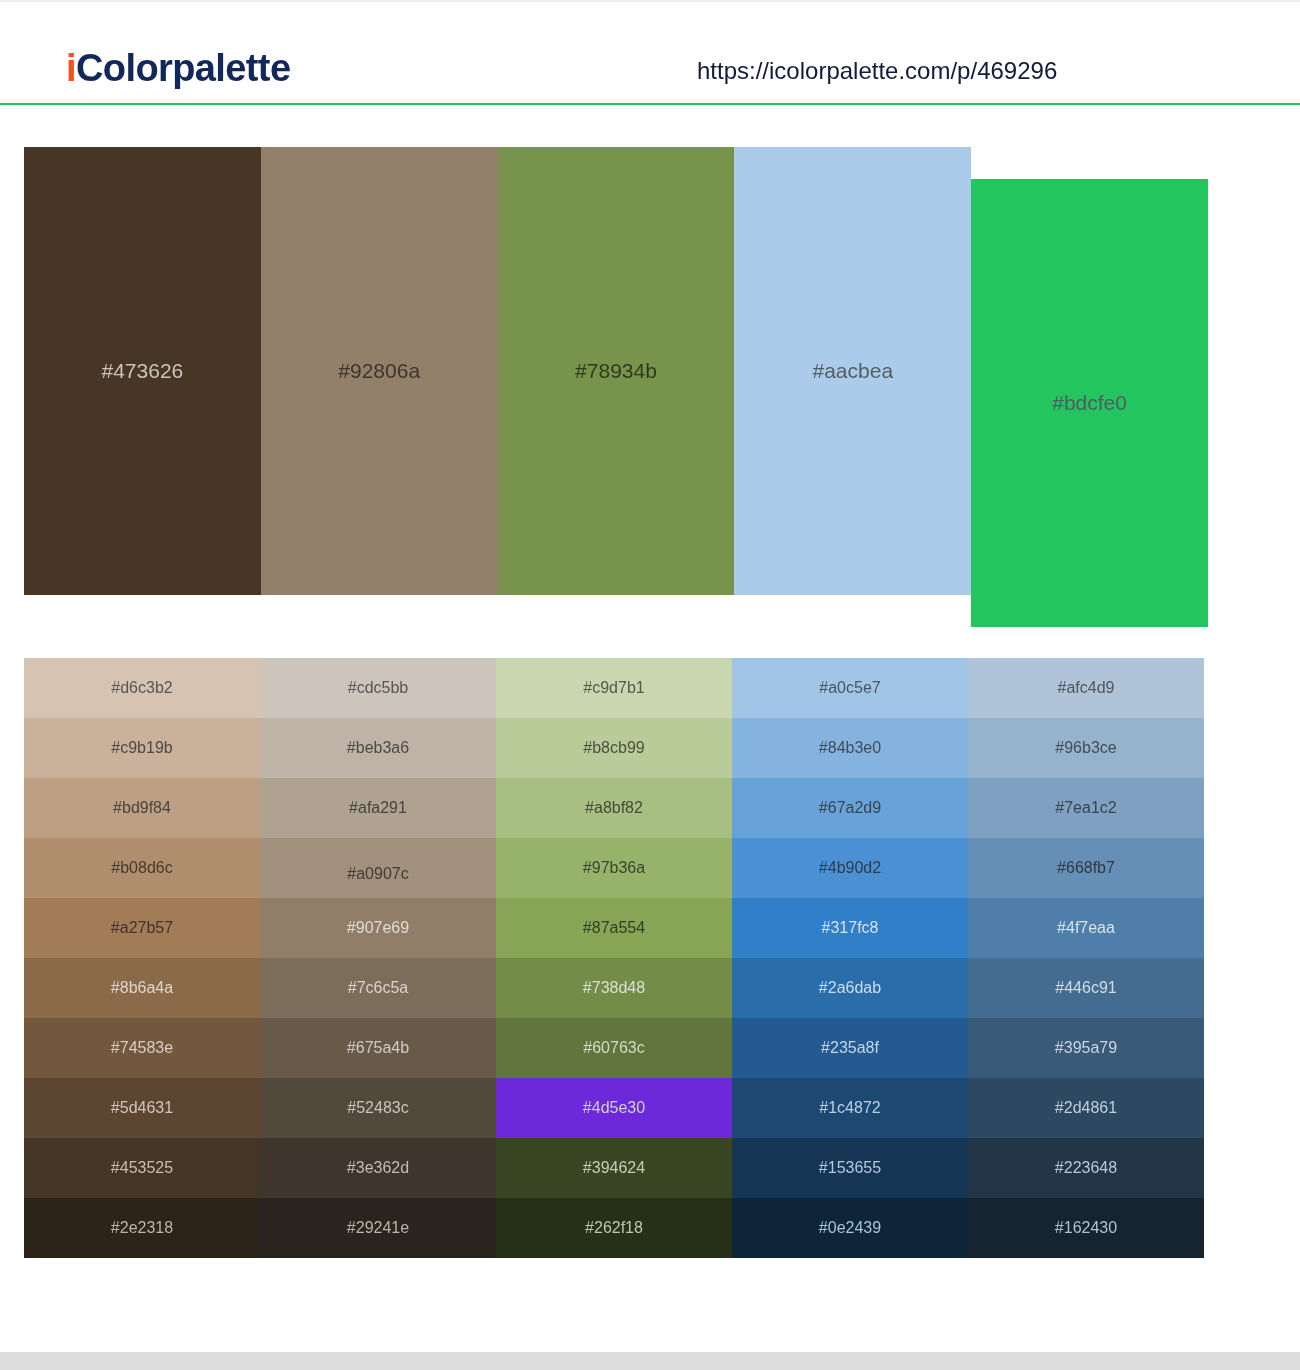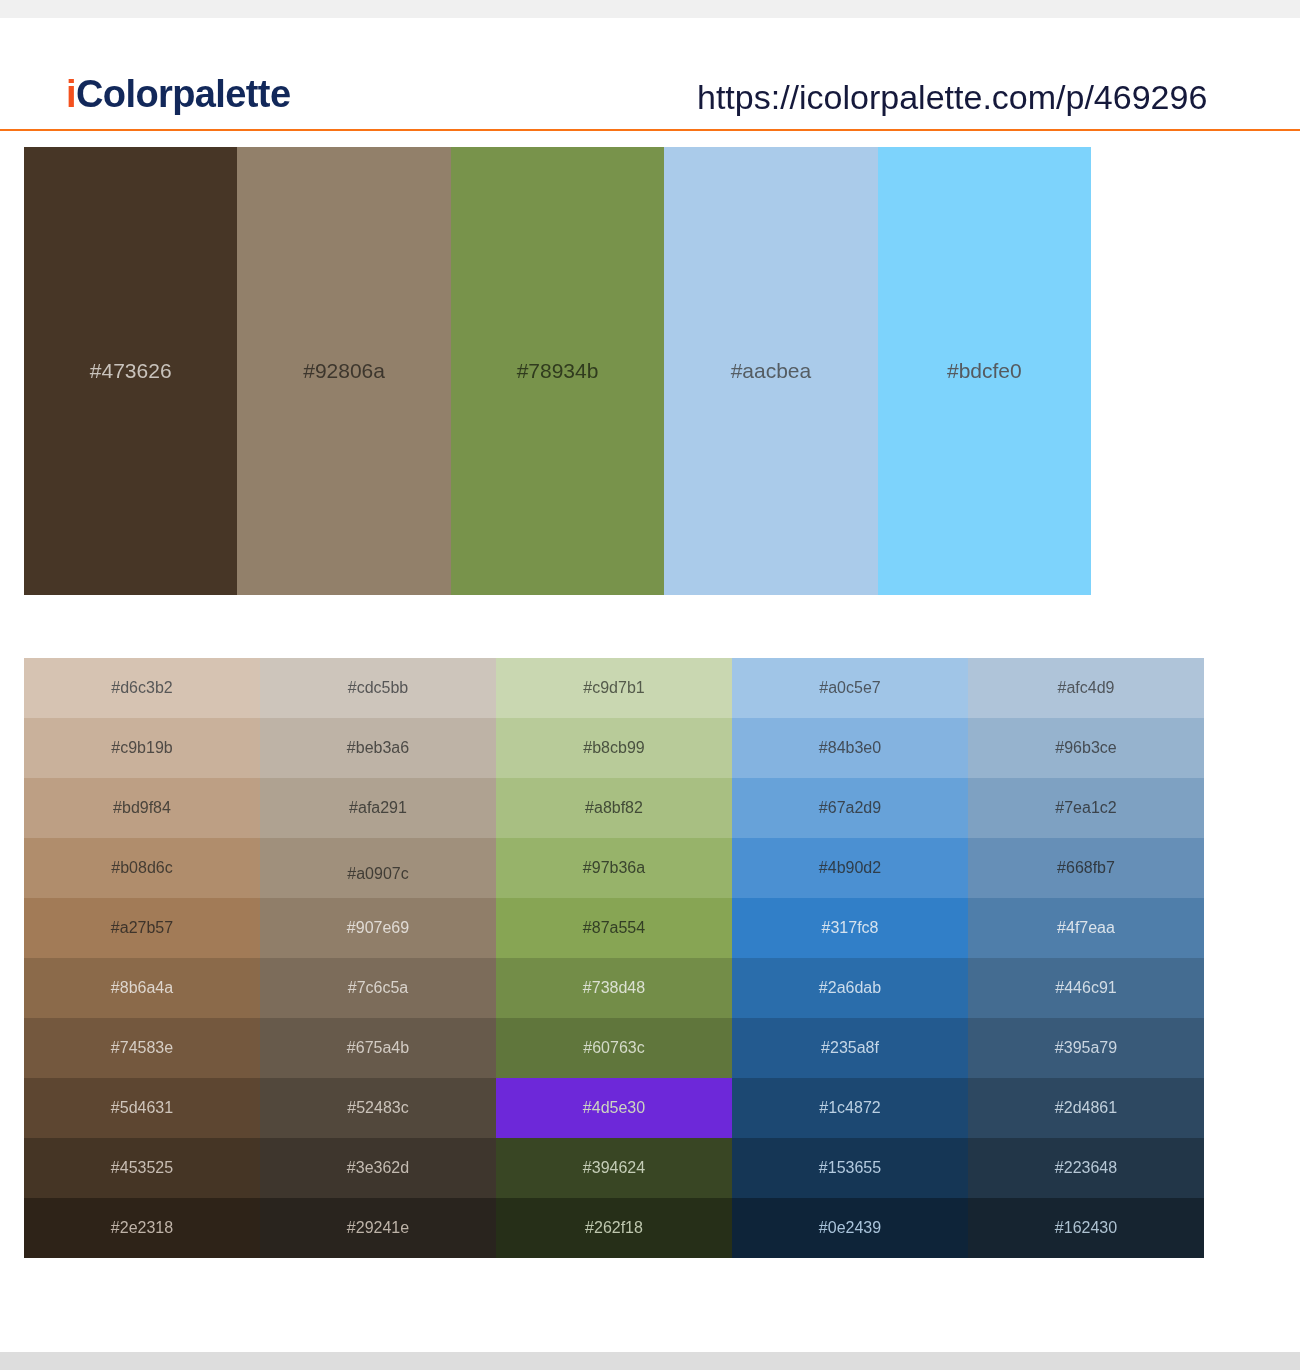--- a/index.html
+++ b/index.html
@@ -24,56 +24,56 @@
     position: absolute;
     top: 0; left: 0;
     width: 1300px;
     height: 18px;
     background: #f0f0f0;
   }
 
   
   .header {
     position: absolute;
-    top: 28px; left: 0;
+    top: 2px; left: 0;
     width: 1300px;
     height: 103px;
     background: #ffffff;
-    border-bottom: 2px solid #f97316;
+    border-bottom: 2px solid #22c55e;
   }
 
   .logo {
     position: absolute;
     left: 66px;
     top: 44px;
     font-size: 38px;
     font-weight: bold;
     letter-spacing: -0.6px;
     white-space: nowrap;
     line-height: 44px;
   }
   .logo-i { color: #f4511e; }
   .logo-rest { color: #12285a; }
 
   .page-url {
     position: absolute;
     left: 697px;
     top: 52px;
-    font-size: 34px;
+    font-size: 24px;
     color: #15193b;
     line-height: 34px;
     white-space: nowrap;
   }
 
   
   .main-strip {
     position: absolute;
     left: 24px;
     top: 147px;
-    width: 1067px;
+    width: 1184px;
     height: 448px;
     display: flex;
   }
   .main-swatch {
     width: 250.4px;
     height: 448px;
     display: flex;
     align-items: center;
     justify-content: center;
   }
@@ -139,21 +139,21 @@
       </div>
       <div class="main-swatch" style="background: rgb(146, 128, 106);">
         <span class="label" style="color: rgb(61, 54, 45);">#92806a</span>
       </div>
       <div class="main-swatch" style="background: rgb(120, 147, 75);">
         <span class="label" style="color: rgb(48, 59, 30);">#78934b</span>
       </div>
       <div class="main-swatch" style="background: rgb(170, 203, 234);">
         <span class="label" style="color: rgb(85, 93, 99);">#aacbea</span>
       </div>
-      <div class="main-swatch" style="background: #7dd3fc;">
+      <div class="main-swatch" style="background: #22c55e; margin-top: 32px;">
         <span class="label" style="color: rgb(85, 90, 95);">#bdcfe0</span>
       </div>
     </div>
 
   <div class="grid">
       <div class="grid-row">
         <div class="grid-cell" style="background: rgb(214, 195, 178);">
           <span class="label" style="color: rgb(87, 87, 87);">#d6c3b2</span>
         </div>
         <div class="grid-cell" style="background: rgb(205, 197, 187);">

